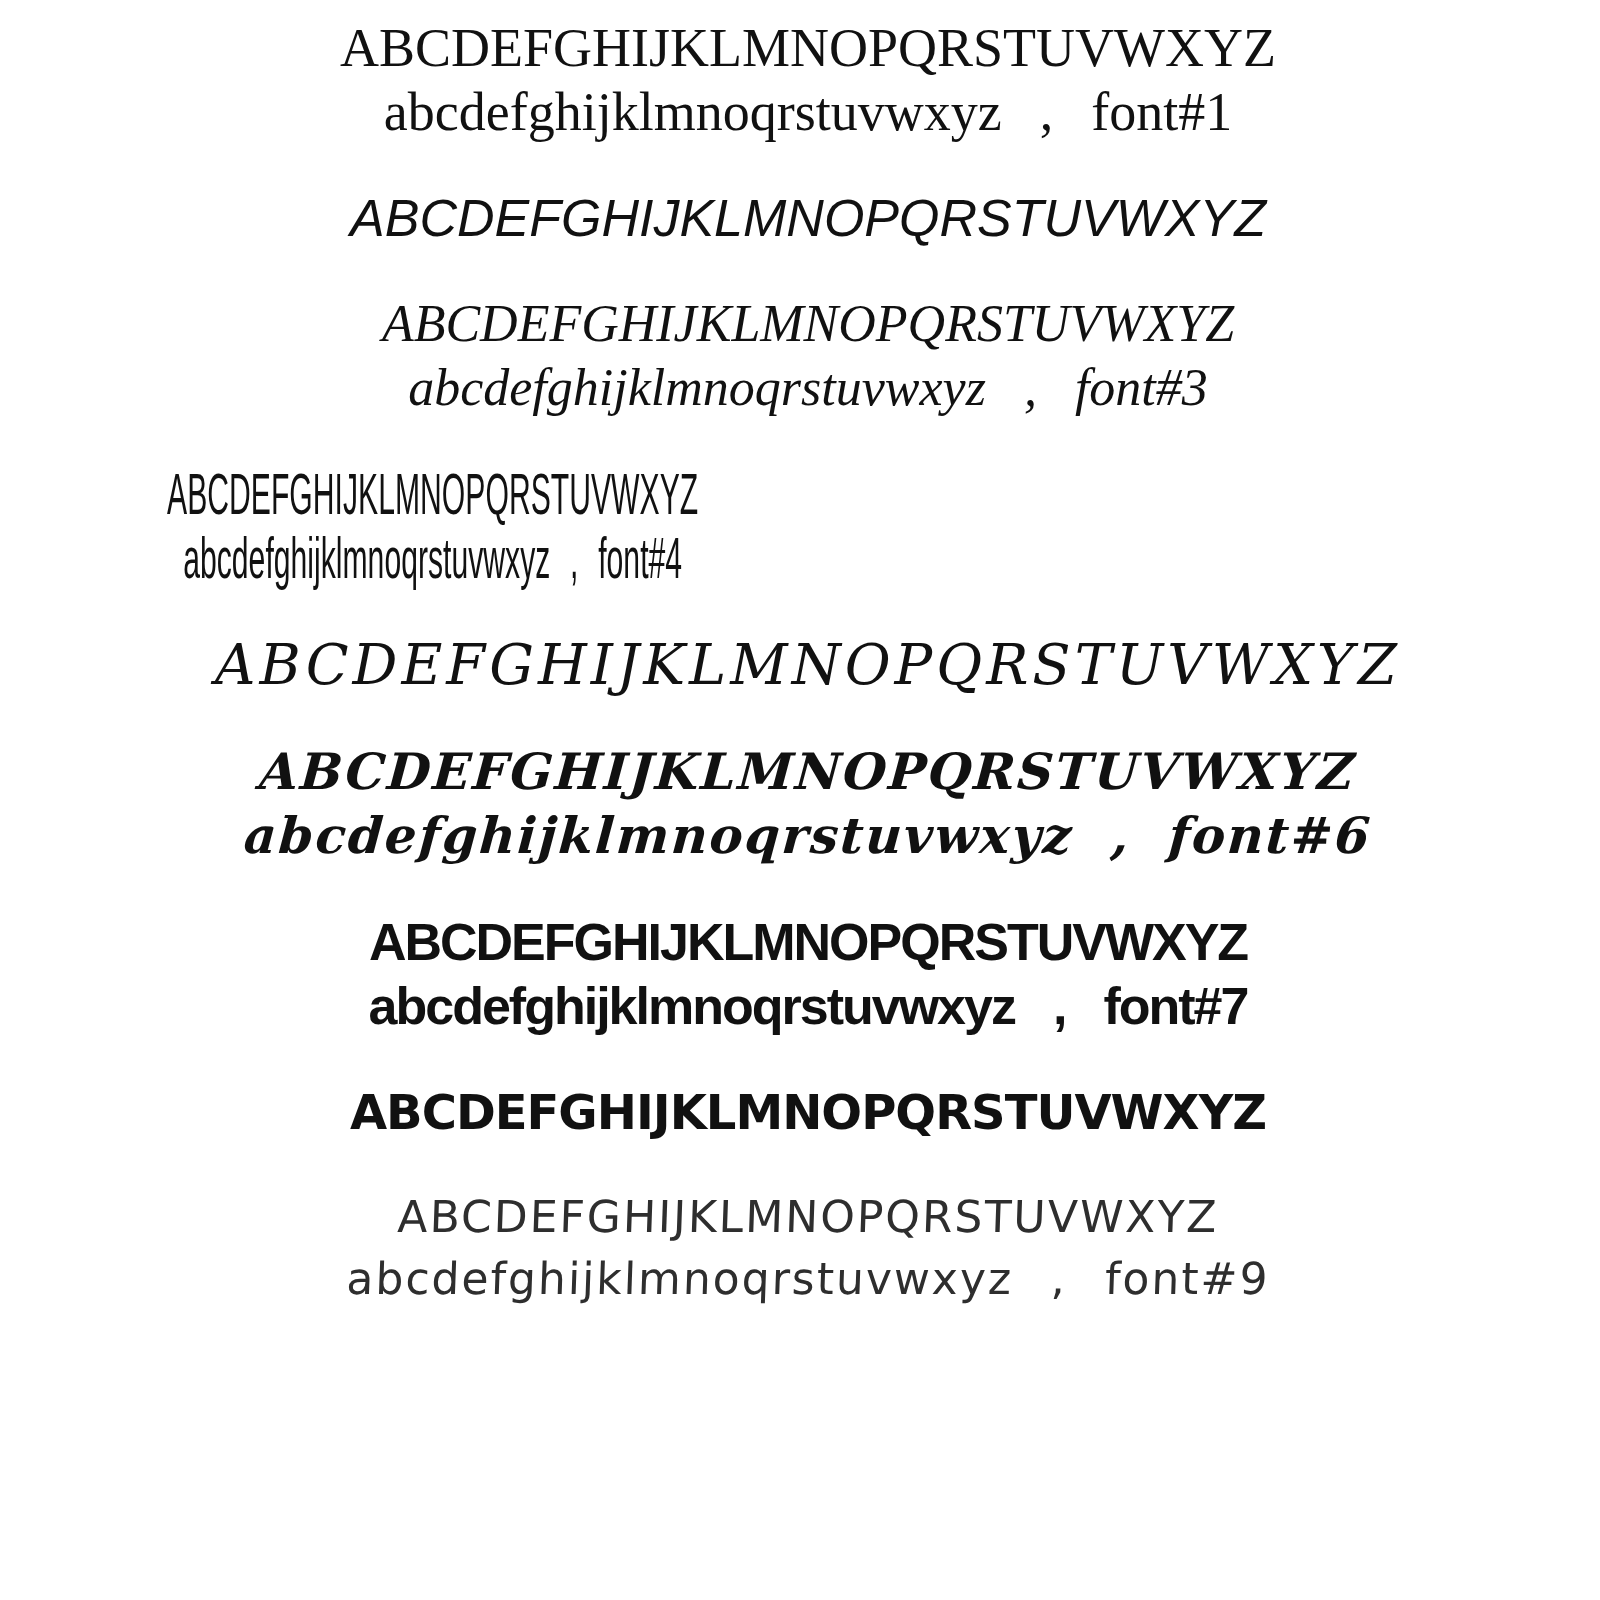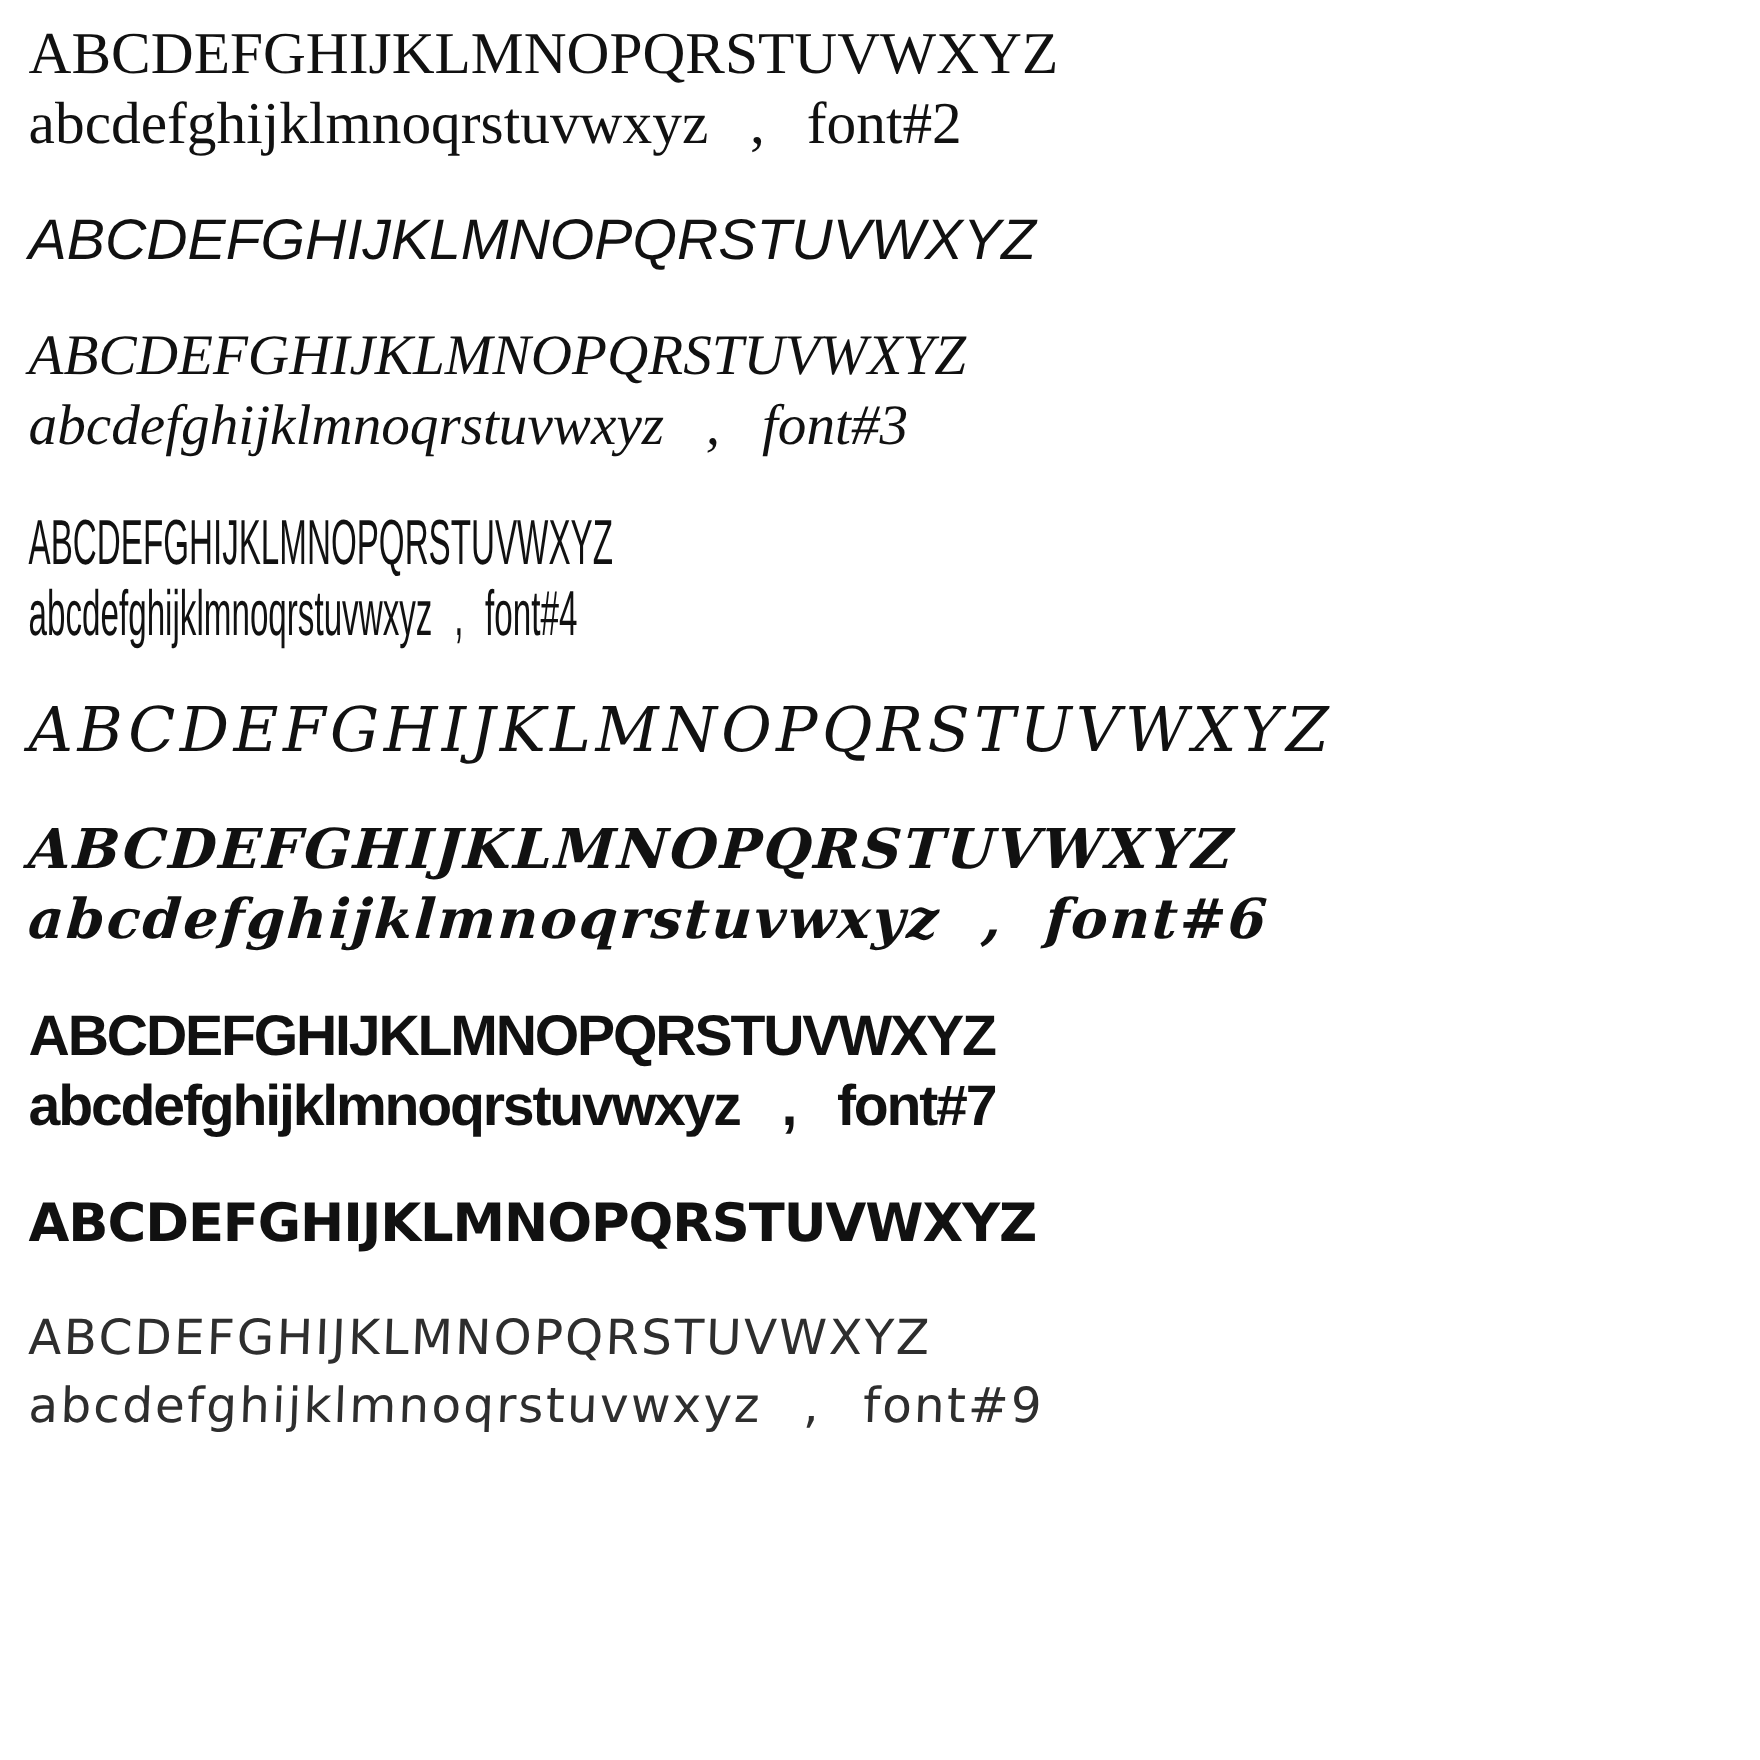--- a/index.html
+++ b/index.html
@@ -10,20 +10,21 @@
     height: 1600px;
     overflow: hidden;
   }
   .sheet {
     box-sizing: border-box;
     width: 1600px;
     height: 1600px;
     padding: 16px 10px 0 26px;
     background: #ffffff;
     color: #111111;
+    text-align: center;
   }
   .specimen {
     margin-bottom: 42px;
     white-space: nowrap;
   }
   .caps-line, .lower-line {
     transform-origin: left center;
   }
   .lower-line .sep {
     display: inline-block;
@@ -56,21 +57,21 @@
   .f9 .caps-line, .f9 .lower-line { transform: skewX(-2deg); }
 </style>
 </head>
 <body>
 
 <div class="sheet">
 
   <div class="specimen f1">
     <div class="caps-line">ABCDEFGHIJKLMNOPQRSTUVWXYZ</div>
     <div class="lower-line">
-      <span>abcdefghijklmnoqrstuvwxyz</span><span class="sep">,</span><span class="label">font#2</span>
+      <span>abcdefghijklmnoqrstuvwxyz</span><span class="sep">,</span><span class="label">font#1</span>
     </div>
   </div>
 
   <div class="specimen f2">
     <div class="caps-line">ABCDEFGHIJKLMNOPQRSTUVWXYZ</div>
   </div>
 
   <div class="specimen f3">
     <div class="caps-line">ABCDEFGHIJKLMNOPQRSTUVWXYZ</div>
     <div class="lower-line">

